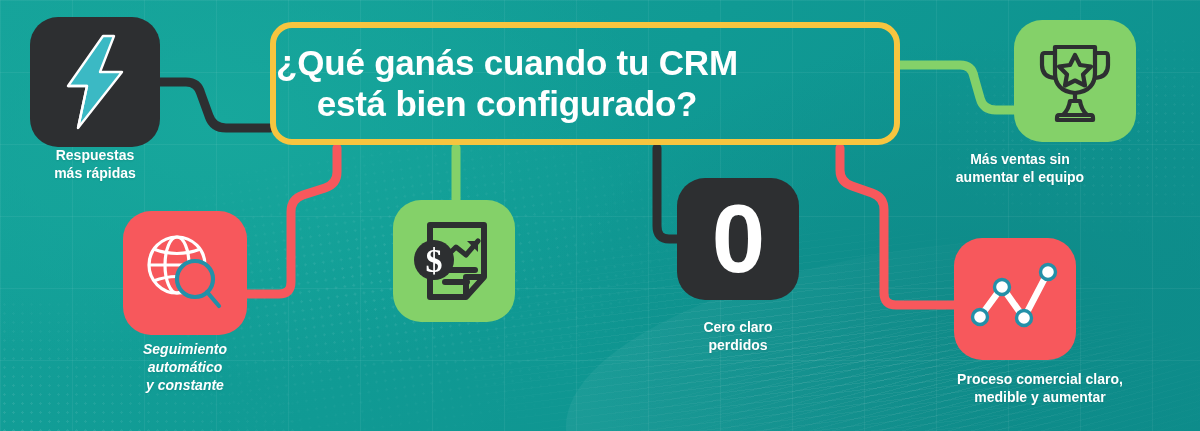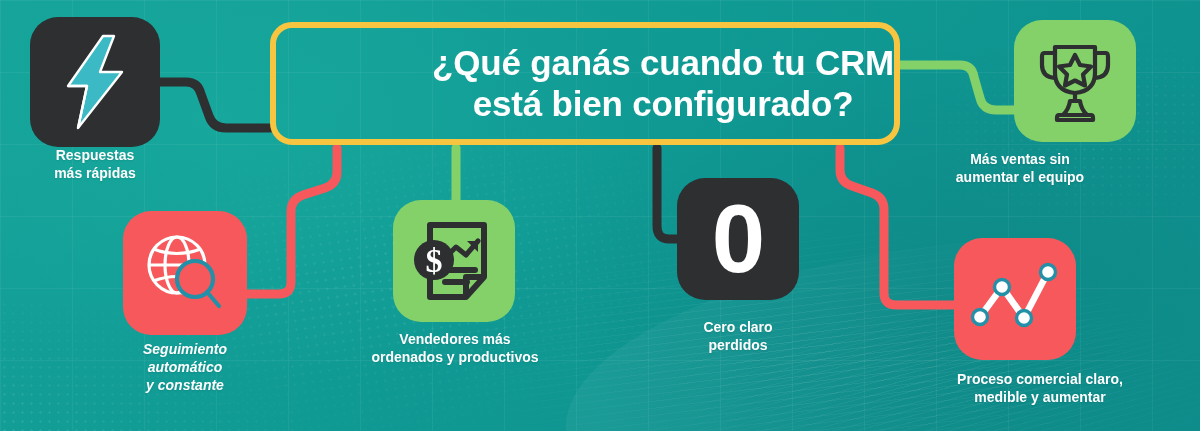--- a/index.html
+++ b/index.html
@@ -115,21 +115,21 @@
 
   
   .title-box {
     position: absolute;
     left: 270px; top: 22px;
     width: 630px; height: 123px;
     border: 6px solid #f7c53f;
     border-radius: 22px;
     display: flex;
     align-items: center;
-    justify-content: flex-end;
+    justify-content: flex-start;
     z-index: 6;
   }
   .title-text {
     color: #ffffff;
     font-size: 35px;
     font-weight: bold;
     line-height: 1.16;
     text-align: center;
     letter-spacing: -0.2px;
     white-space: pre-line;
@@ -253,22 +253,20 @@
       <path d="M22 10 H76 V62 L58 82 H22 Z" fill="#84d169" stroke="#2d2f31" stroke-width="6" stroke-linejoin="round"></path>
       <path d="M58 82 V62 H76" fill="none" stroke="#2d2f31" stroke-width="6" stroke-linejoin="round"></path>
       <polyline points="36,44 48,32 58,40 70,26" fill="none" stroke="#2d2f31" stroke-width="5" stroke-linecap="round" stroke-linejoin="round"></polyline>
       <polygon points="70,26 59,26 70,37" fill="#2d2f31"></polygon>
       <rect x="34" y="52" width="36" height="6" rx="3" fill="#2d2f31"></rect>
       <rect x="34" y="64" width="28" height="6" rx="3" fill="#2d2f31"></rect>
       <circle cx="26" cy="45" r="20" fill="#2d2f31"></circle>
       <text x="26" y="57" font-family="'Liberation Serif', serif" font-size="34" font-weight="bold" fill="#ffffff" text-anchor="middle">$</text>
     </svg>
   </div>
-  <div class="label" id="label-doc">Vendedores más
-ordenados y productivos</div>
 
   <div class="card card-dark" id="card-zero">
     <div class="zero">0</div>
   </div>
   <div class="label" id="label-zero">Cero claro
 perdidos</div>
 
   <div class="card card-green" id="card-trophy">
     <svg width="92" height="92" viewBox="0 0 92 92">
       <g fill="none" stroke="#2d2f31" stroke-width="4.2" stroke-linejoin="round" stroke-linecap="round">

